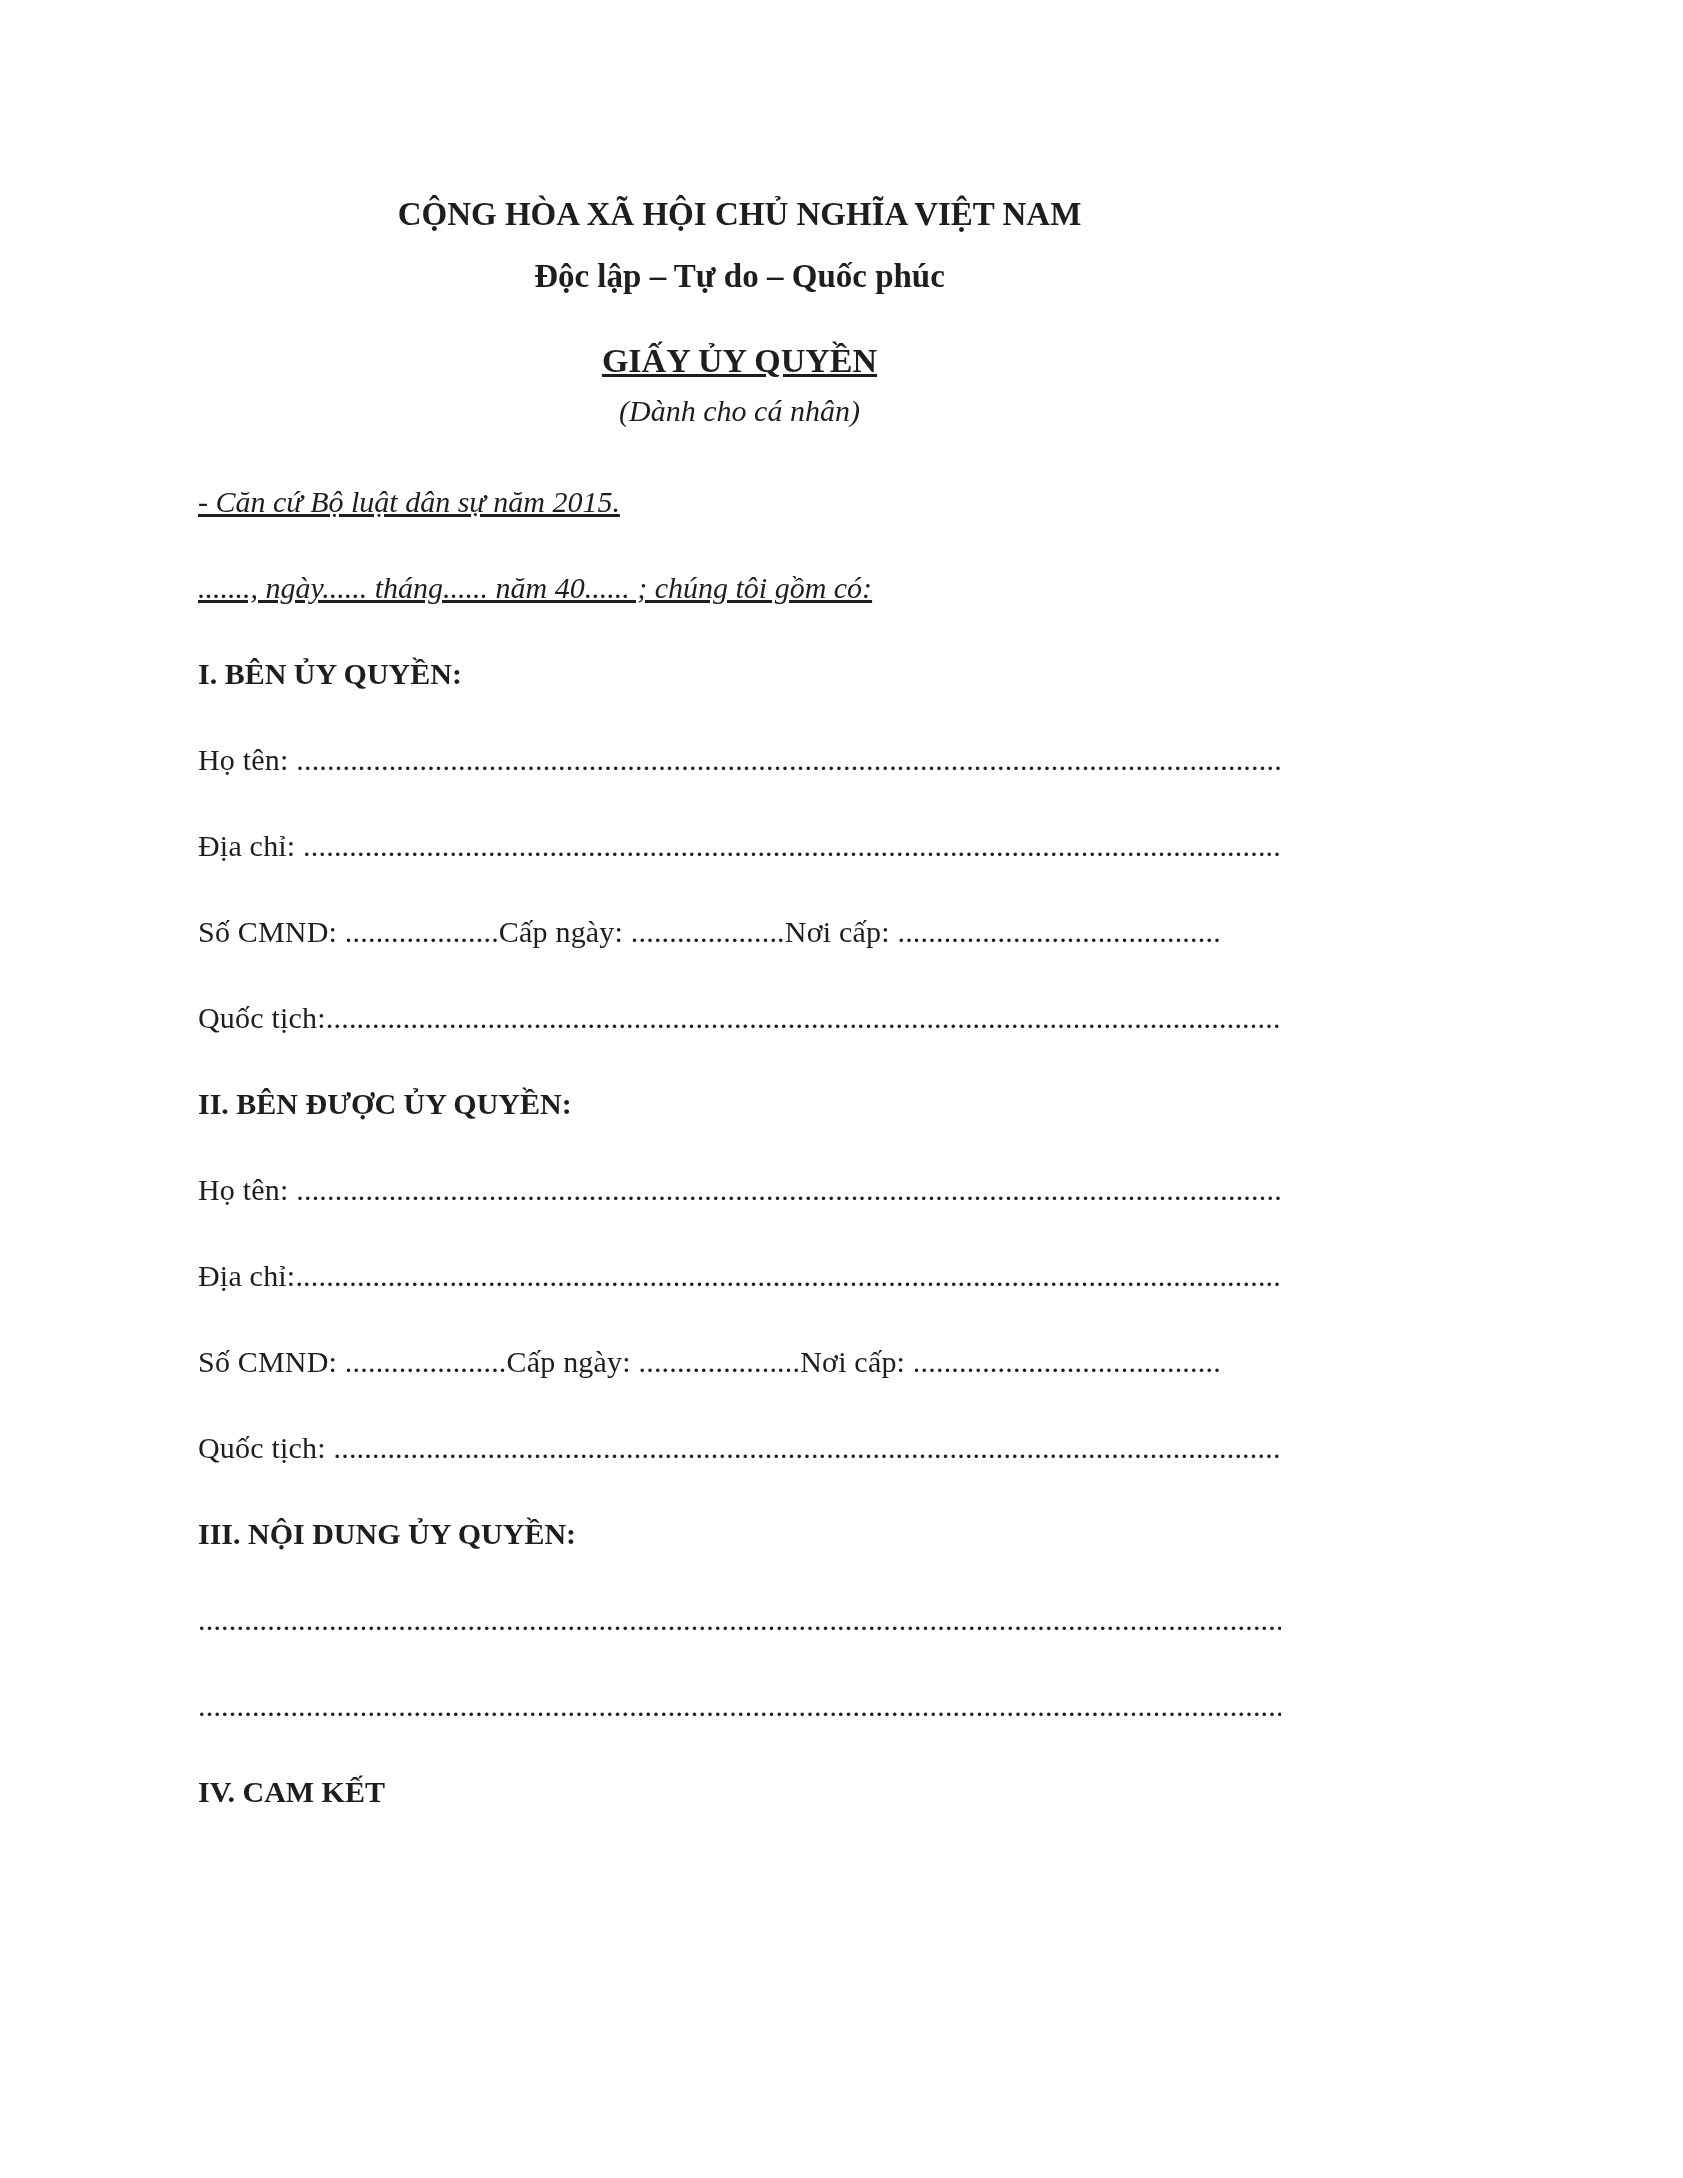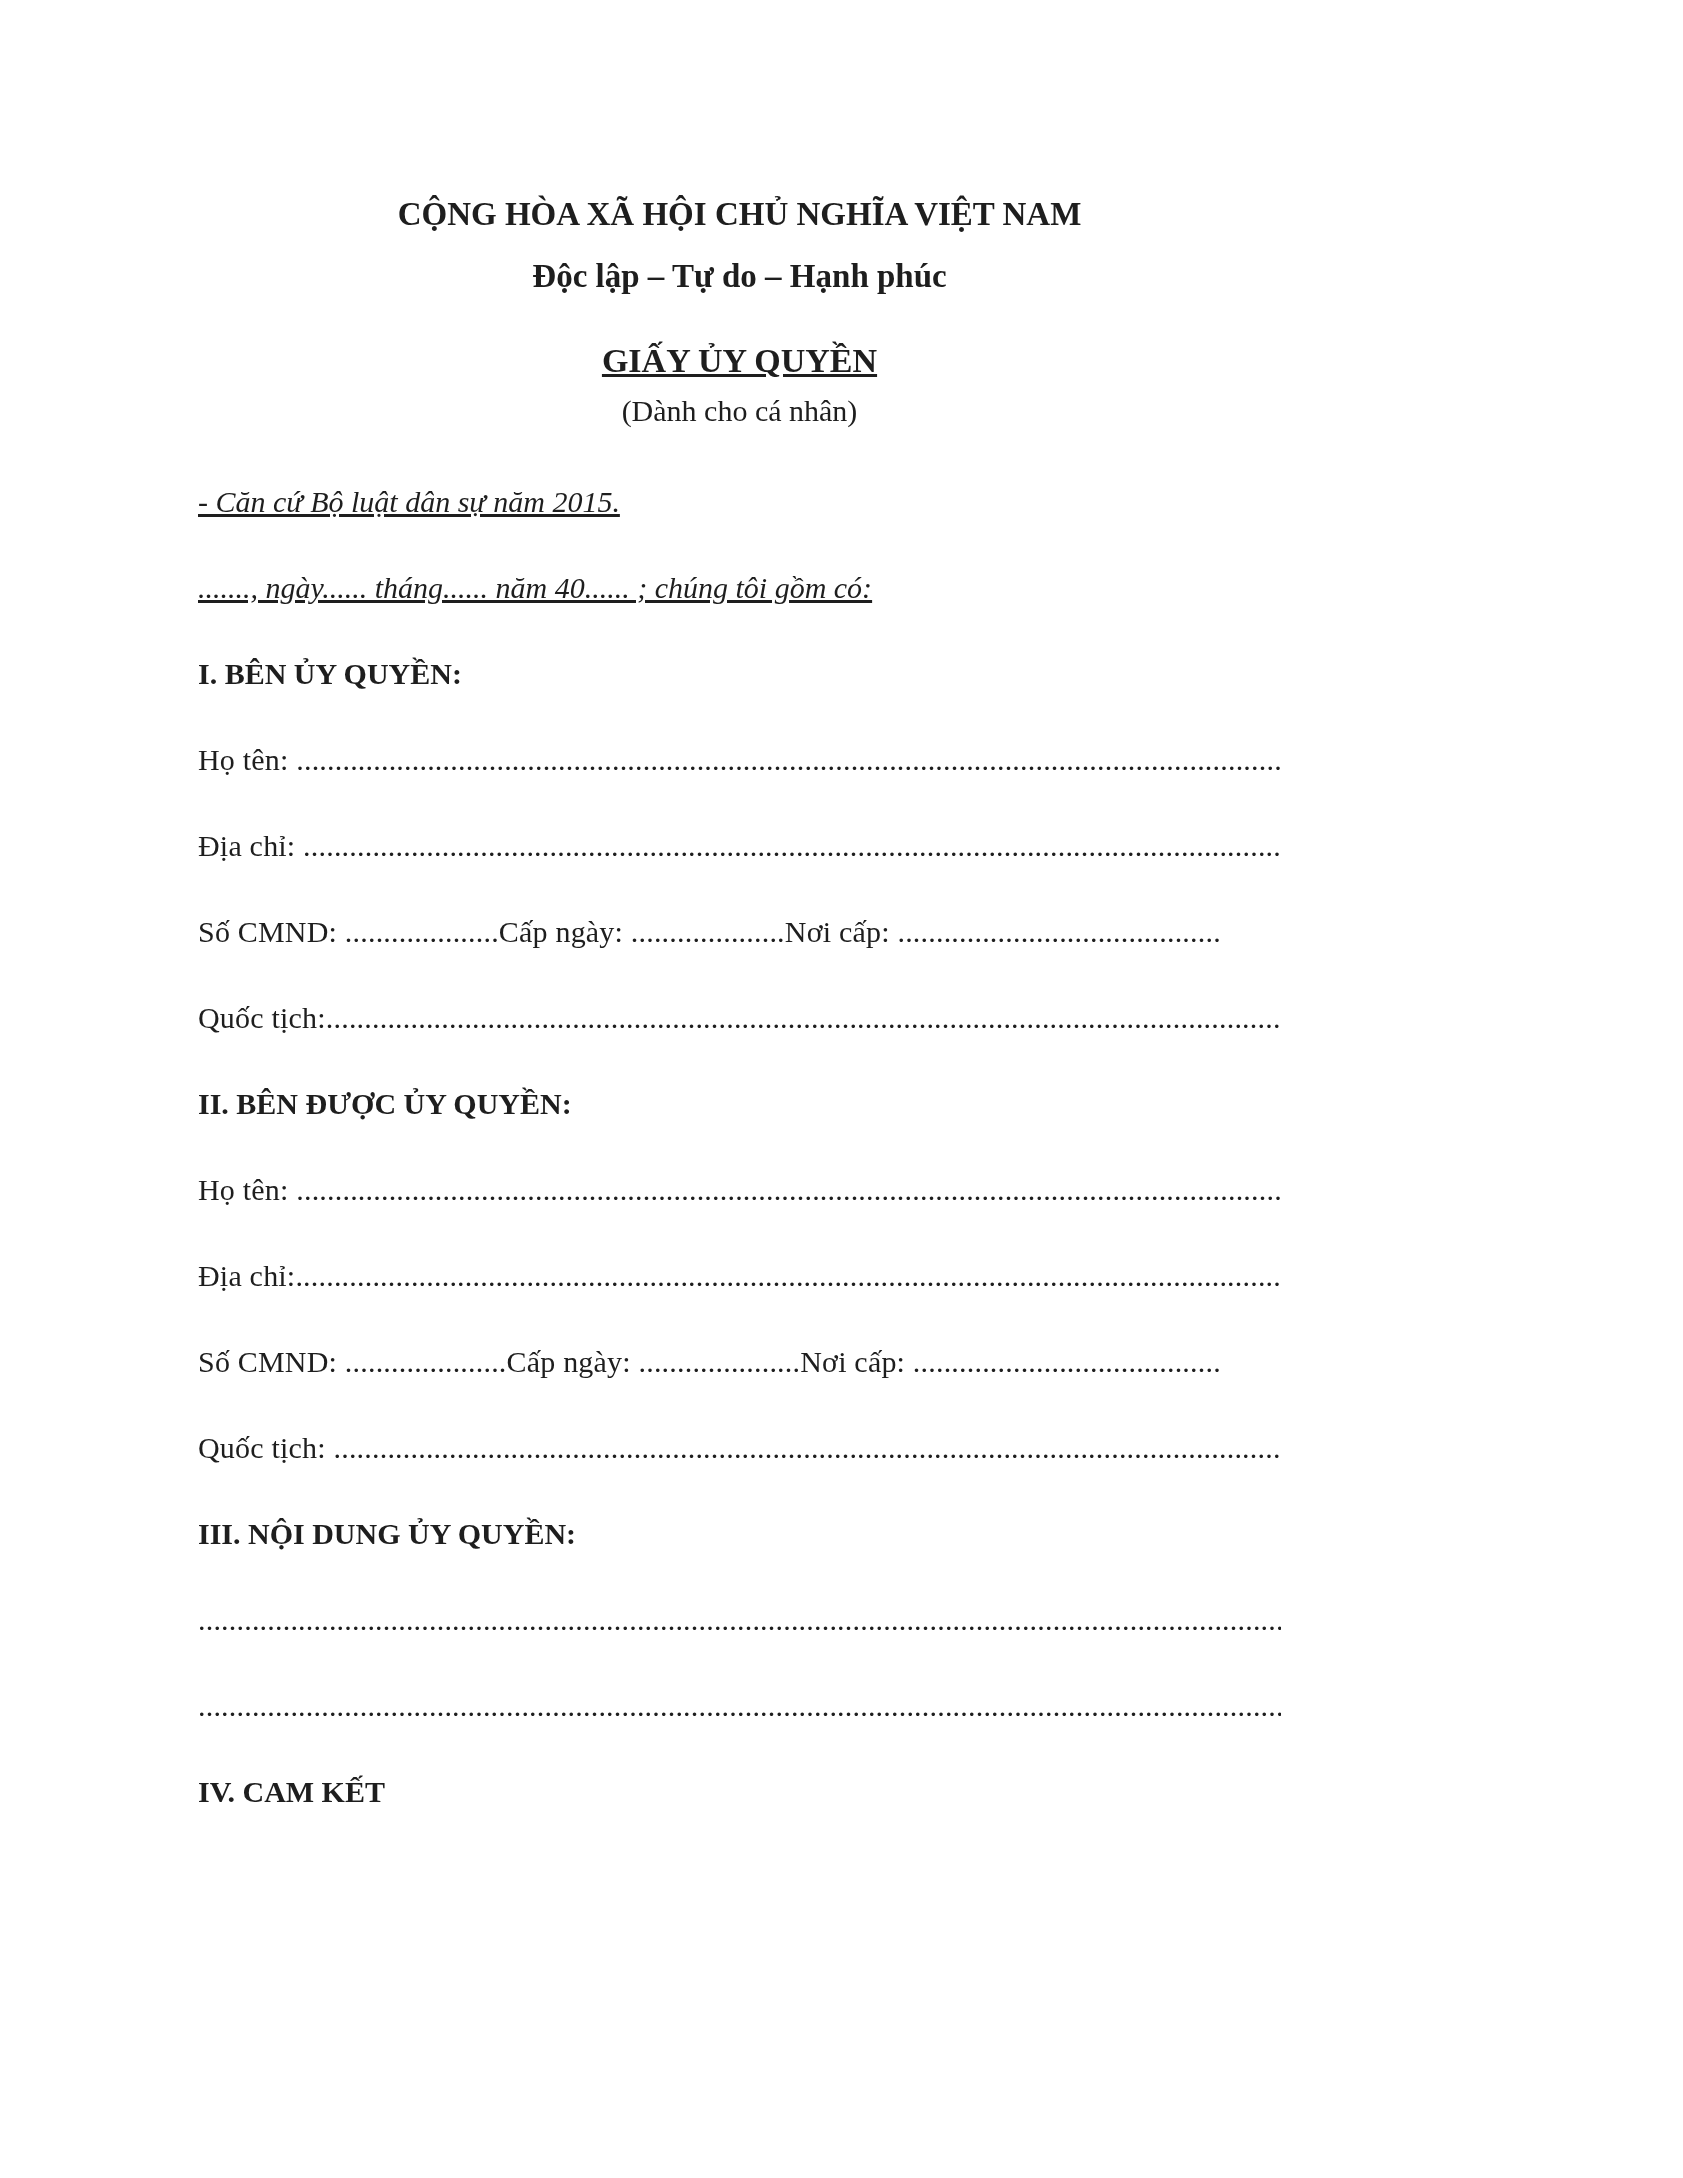--- a/index.html
+++ b/index.html
@@ -35,20 +35,21 @@
   .doc-title {
     font-size: 34px;
     line-height: 41px;
     font-weight: bold;
     margin: 0 0 12px 0;
     text-decoration: underline;
   }
   .doc-subtitle {
     font-size: 30px;
     line-height: 36px;
+    font-style: italic;
     margin: 0 0 55px 0;
     text-align: center;
   }
   .para {
     font-size: 30px;
     line-height: 36px;
     margin: 0 0 50px 0;
     white-space: nowrap;
     overflow: hidden;
     max-width: 1188px;
@@ -57,21 +58,21 @@
   .para.heading { font-weight: bold; }
   .fill-line { letter-spacing: 0.2px; }
 </style>
 </head>
 <body>
 
 <div class="page">
 
   <div class="center nat-title">CỘNG HÒA XÃ HỘI CHỦ NGHĨA VIỆT NAM</div>
 
-  <div class="center nat-motto">Độc lập – Tự do – Hạnh phúc</div>
+  <div class="center nat-motto">Độc lập – Tự do – Quốc phúc</div>
 
   <div class="center doc-title">GIẤY ỦY QUYỀN</div>
 
   <div class="center doc-subtitle">(Dành cho cá nhân)</div>
 
   <div class="para preamble">- Căn cứ Bộ luật dân sự năm 2015.</div>
 
 
   <div class="para preamble">......., ngày...... tháng...... năm 40...... ; chúng tôi gồm có:</div>
 

